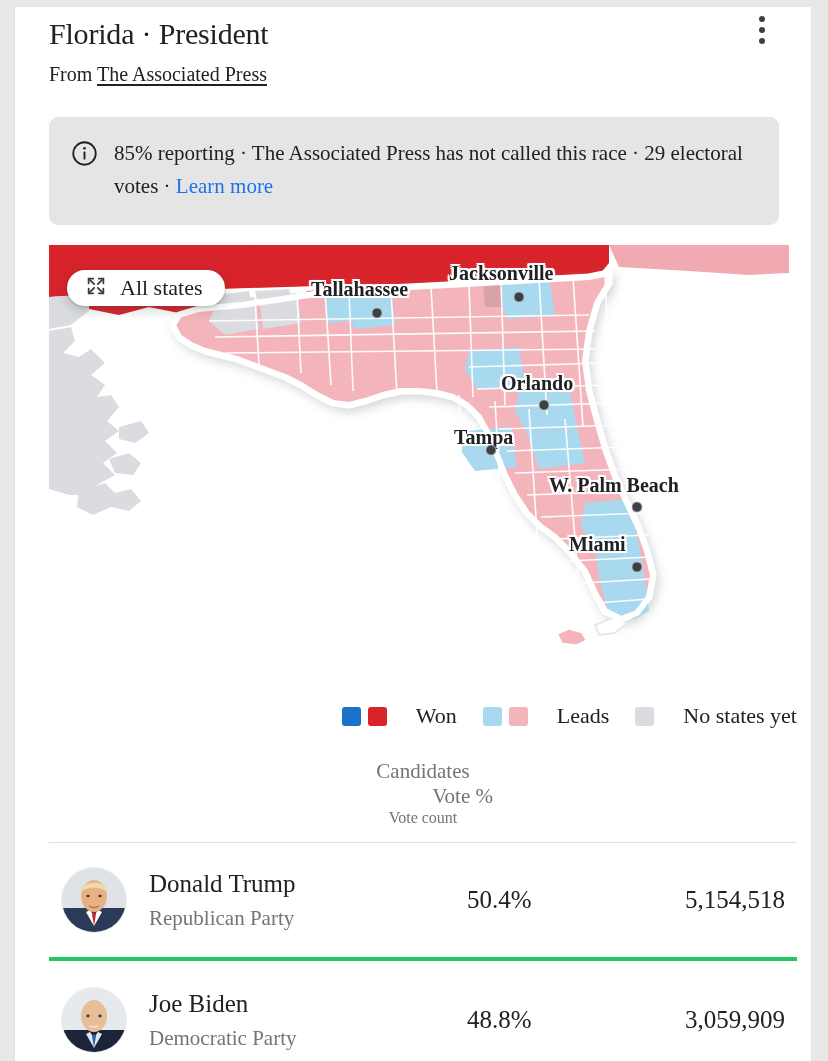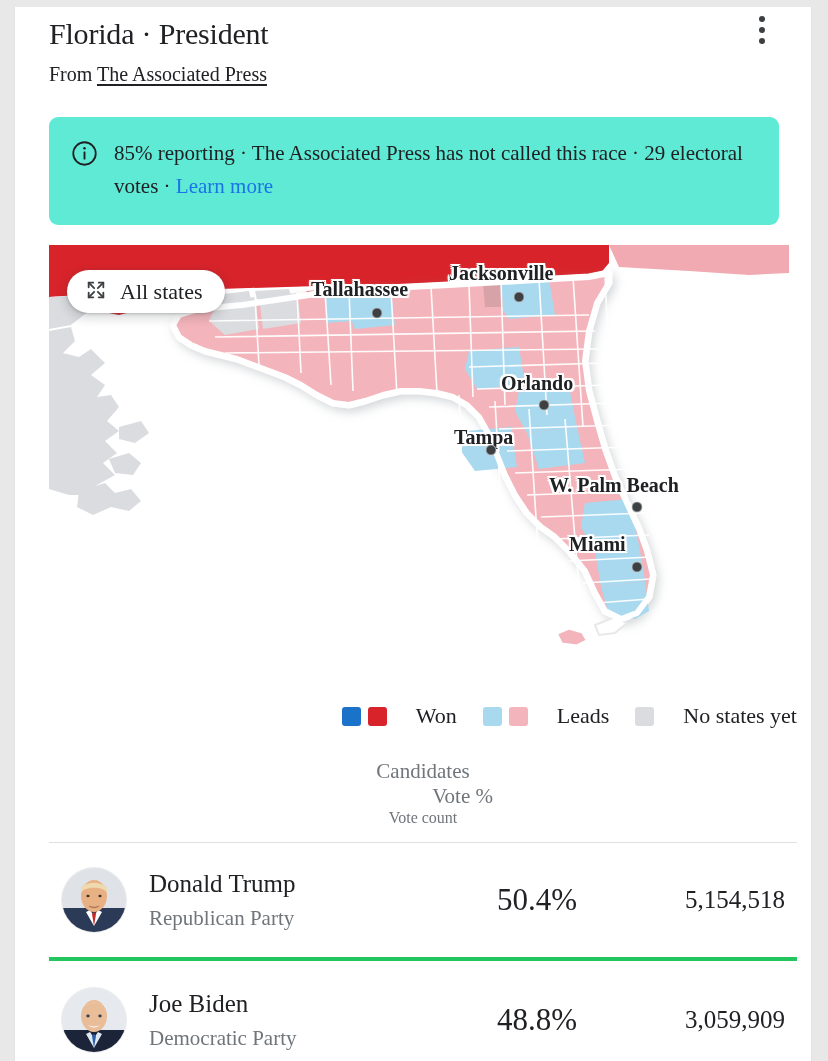--- a/index.html
+++ b/index.html
@@ -38,41 +38,41 @@
   .kebab {
     position: absolute; right: 36px; top: 6px;
     width: 26px; height: 34px; cursor: pointer;
     display:flex; flex-direction:column; align-items:center; justify-content:center; gap:5px;
   }
   .kebab i { display:block; width:6px; height:6px; border-radius:50%; background:#3c4043; }
 
   
   .banner {
     position: absolute; left: 34px; top: 110px; width: 730px;
-    background: #5eead4; border-radius: 9px;
+    background: #e5e5e5; border-radius: 9px;
     padding: 20px 22px 22px 22px;
     display: flex; gap: 16px; align-items: flex-start;
   }
   .info-icon { flex: 0 0 auto; margin-top: 3px; }
   .banner-txt {
     font-size: 21px; line-height: 33px; color: #202124; font-weight: 400;
   }
   .banner-txt .lnk { color: #1a73e8; cursor: pointer; }
 
   
   .map-wrap {
     position: absolute; left: 34px; top: 238px;
     width: 740px; height: 432px; overflow: hidden;
   }
   .map-svg { display:block; width:740px; height:432px; }
 
   .allstates {
     position: absolute; left: 18px; top: 25px;
     background: #ffffff; border-radius: 40px;
-    height: 43px; padding: 0 22px 0 18px;
+    height: 36px; padding: 0 22px 0 18px;
     display: flex; align-items: center; gap: 13px;
     box-shadow: 0 1px 3px rgba(60,64,67,.3), 0 4px 8px 3px rgba(60,64,67,.15);
     cursor: pointer;
   }
   .allstates span { font-size: 22px; color: #202124; line-height: 1; white-space: nowrap; }
 
   .city-lbl {
     position: absolute;
     font-size: 20px; font-weight: bold; color: #202124;
     white-space: nowrap; line-height: 1;
@@ -120,21 +120,21 @@
   .row:last-child { border-bottom: none; }
   .cand-cell { flex: 1; display: flex; align-items: center; gap: 22px; }
   .avatar {
     width: 66px; height: 66px; border-radius: 50%; flex: 0 0 auto;
     overflow: hidden; position: relative;
     border: 1px solid #ececec; background: #f1f1f1;
   }
   .avatar svg { display:block; width:100%; height:100%; }
   .cand-name { font-size: 25px; color: #202124; line-height: 32px; }
   .cand-party { font-size: 21px; color: #70757a; line-height: 28px; margin-top: 4px; }
-  .pct { width: 140px; text-align: center; font-size: 31px; color: #202124; }
+  .pct { width: 140px; text-align: left; font-size: 25px; color: #202124; }
   .cnt { width: 178px; text-align: right; font-size: 25px; color: #202124; }
 </style>
 </head>
 <body>
 
 <div id="root">
   <div class="page-bg"></div>
 
   <div class="card">
 

